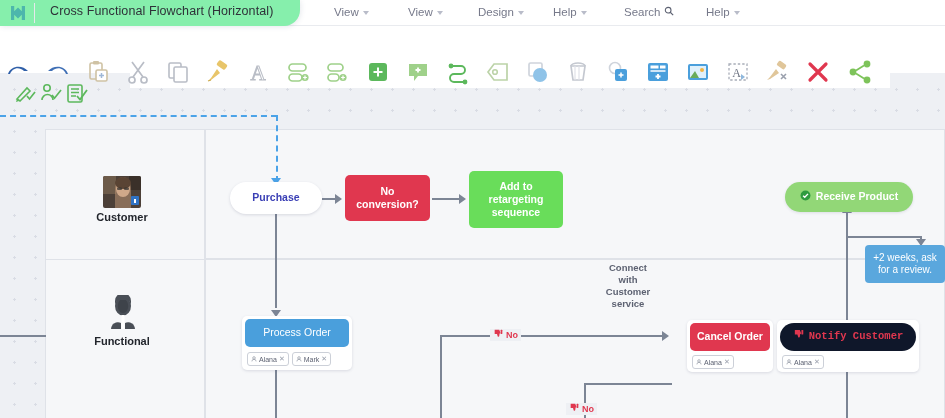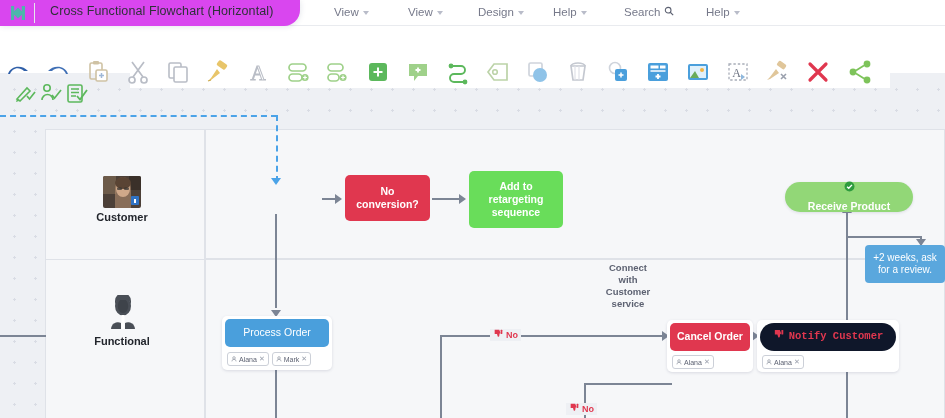--- a/index.html
+++ b/index.html
@@ -14,21 +14,21 @@
   #topbar{
     position:absolute;left:0;top:0;width:945px;height:26px;
     background:#ffffff;z-index:40;
   }
   #topbar:after{
     content:"";position:absolute;left:0;bottom:0;width:945px;height:1px;
     background:#e9ebef;
   }
   #title-pill{
     position:absolute;left:0;top:0;height:26px;width:300px;
-    background:#d946ef;border-bottom-right-radius:16px;
+    background:#86efac;border-bottom-right-radius:16px;
     box-shadow:1px 1px 5px rgba(80,90,120,.13);
     z-index:2;
   }
   #logo{
     position:absolute;left:8px;top:3px;width:20px;height:20px;
   }
   #logo-div{
     position:absolute;left:34px;top:3px;width:1px;height:20px;background:#e6e8ec;
   }
   #doc-title{
@@ -120,30 +120,30 @@
     align-items:center;justify-content:center;text-align:center;
     font-size:10.5px;font-weight:bold;line-height:1.25;
   }
   .n-pill{
     background:#ffffff;border-radius:17px;color:#3a3fb5;
     box-shadow:0 1px 3px rgba(70,80,110,.18);
   }
   .n-red{background:#e0374f;color:#fff;border-radius:5px;}
   .n-green{background:#69dd5a;color:#fff;border-radius:5px;}
   .n-greenpill{background:#92d777;color:#ffffff;border-radius:17px;
-    box-shadow:0 1px 3px rgba(70,80,110,.14);flex-direction:column;}
+    box-shadow:0 1px 3px rgba(70,80,110,.14);}
   .n-blue{background:#4a9fdc;color:#fff;border-radius:5px;}
   .n-bluebox{background:#5aa7dd;color:#fff;border-radius:4px;}
   .n-pinkpill{background:#0f172a;color:#e0374f;border-radius:17px;font-family:Liberation Mono, monospace;}
   .n-plain{color:#5d6272;font-weight:bold;font-size:9.5px;background:transparent;}
 
   
   .card{
     position:absolute;background:#ffffff;border-radius:5px;
-    box-shadow:0 1px 3px rgba(70,80,110,.17);box-sizing:border-box;
+    box-shadow:0 1px 3px rgba(70,80,110,.17);box-sizing:border-box;margin-left:20px;
   }
   .tagrow{
     position:absolute;display:flex;gap:3px;align-items:center;
   }
   .tag{
     display:flex;align-items:center;gap:2px;
     border:1px solid #ccd0d8;border-radius:3px;background:#fff;
     height:12px;padding:0 3px;font-size:7px;color:#5d6272;font-weight:normal;
     white-space:nowrap;
   }
@@ -453,20 +453,23 @@
 
   <div class="line-v" style="left:846px;top:140px;height:226px"></div>
   <div class="arrow-u" style="left:842px;top:133px"></div>
   <div class="line-h" style="left:846px;top:163px;width:76px"></div>
   <div class="line-v" style="left:920px;top:163px;height:12px"></div>
   <div class="arrow-d" style="left:916px;top:166px"></div>
 
   <div class="line-h" style="left:0px;top:262px;width:46px"></div>
   <div class="line-h" style="left:780px;top:262px;width:66px"></div>
 
+  <div class="node n-pill" style="left:230px;top:109px;width:92px;height:32px">
+    <span>Purchase</span>
+  </div>
 
   <div class="node n-red" style="left:345px;top:102px;width:85px;height:46px;white-space:pre-line">
     <span>No
 conversion?</span>
   </div>
 
   <div class="node n-green" style="left:469px;top:98px;width:94px;height:57px;white-space:pre-line">
     <span>Add to
 retargeting
 sequence</span>

